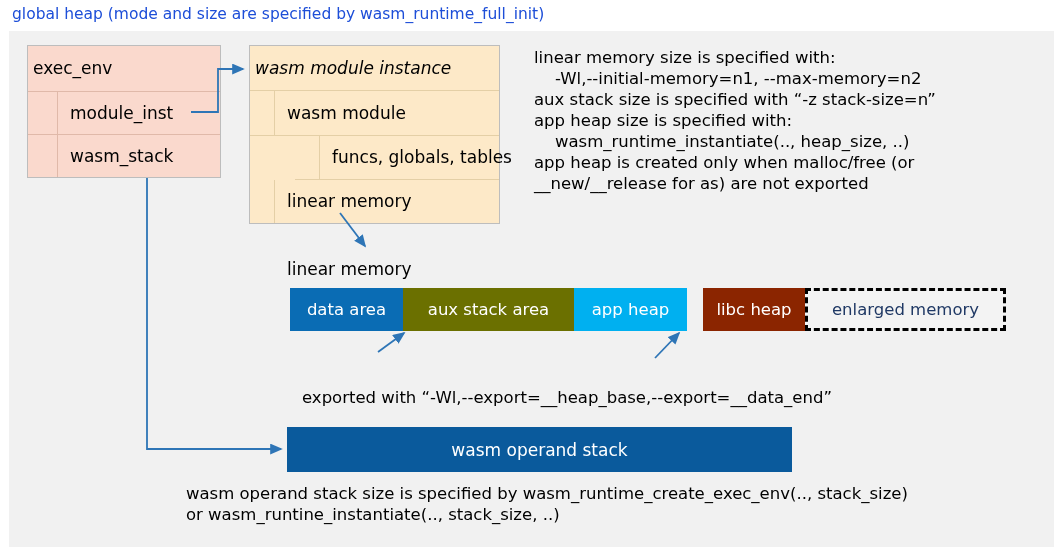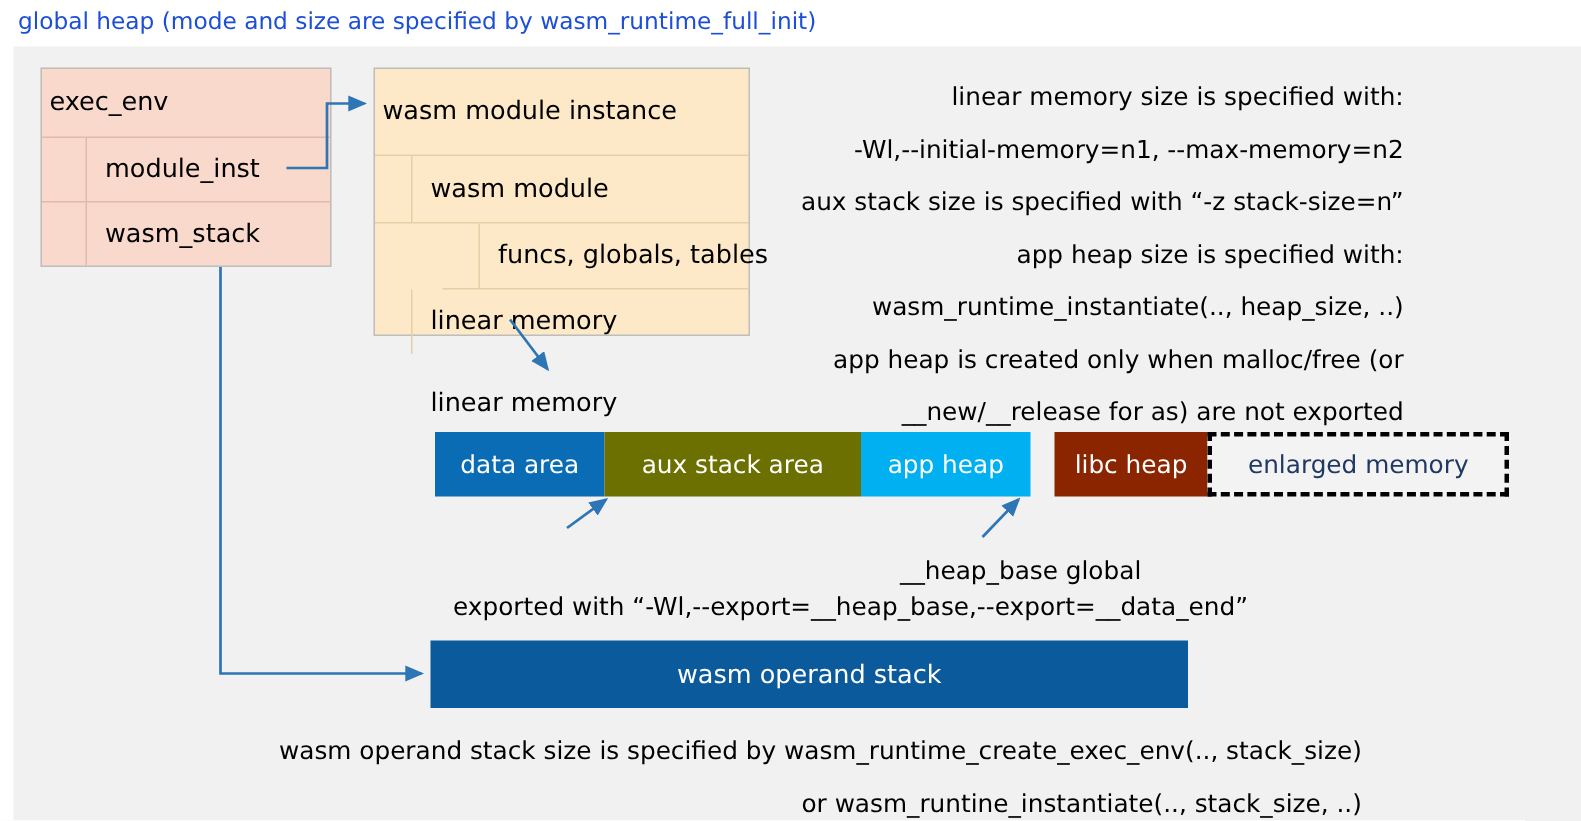--- a/index.html
+++ b/index.html
@@ -74,24 +74,23 @@
   .struct.pink .row .indent { border-right-color: #e0b9a9; }
 
   .struct.peach { background: #fde9c8; }
   .struct.peach .row { border-bottom-color: #e4cfa6; }
   .struct.peach .row .indent { border-right-color: #e4cfa6; }
 
   
   .note {
     position: absolute;
     font-size: 16.5px;
-    line-height: 35px;
+    line-height: 21px;
     color: #000;
     white-space: pre;
-    text-align: right;
   }
 
   
   .memcaption {
     position: absolute;
     font-size: 17px;
     line-height: 20px;
     color: #000;
     white-space: nowrap;
   }
@@ -157,21 +156,21 @@
       <span class="indent" style="width:30px;"></span>
       <span class="label">module_inst</span>
     </div>
     <div class="row" style="height:42px;">
       <span class="indent" style="width:30px;"></span>
       <span class="label">wasm_stack</span>
     </div>
   </div>
 
   <div class="struct peach" style="left:249px; top:45px; width:251px; height:179px;">
-    <div class="row head" style="height:58px;">
+    <div class="row head" style="height:45px;font-style:italic;">
       <span class="label">wasm module instance</span>
     </div>
     <div class="row" style="height:45px;">
       <span class="indent" style="width:25px;"></span>
       <span class="label">wasm module</span>
     </div>
     <div class="row" style="height:44px;margin-left:45px;">
       <span class="indent" style="width:25px;"></span>
       <span class="label">funcs, globals, tables</span>
     </div>
@@ -203,21 +202,20 @@
     </div>
     <div class="seg" style="width:102px; background:#8b2500;margin-left:16px;">
       <span>libc heap</span>
     </div>
     <div class="seg dashed" style="width:201px;">
       <span>enlarged memory</span>
     </div>
   </div>
 
 
-  <div class="note" style="left:600px; top:363px;">__heap_base global</div>
 
   <div class="note" style="left:302px; top:387px;">exported with “-Wl,--export=__heap_base,--export=__data_end”</div>
 
   <div class="widebar" style="left:287px; top:427px; width:505px; height:45px; background:#0a5a9c;">
     <span>wasm operand stack</span>
   </div>
 
   <div class="note" style="left:186px; top:483px;">wasm operand stack size is specified by wasm_runtime_create_exec_env(.., stack_size)
 or wasm_runtine_instantiate(.., stack_size, ..)</div>
 

